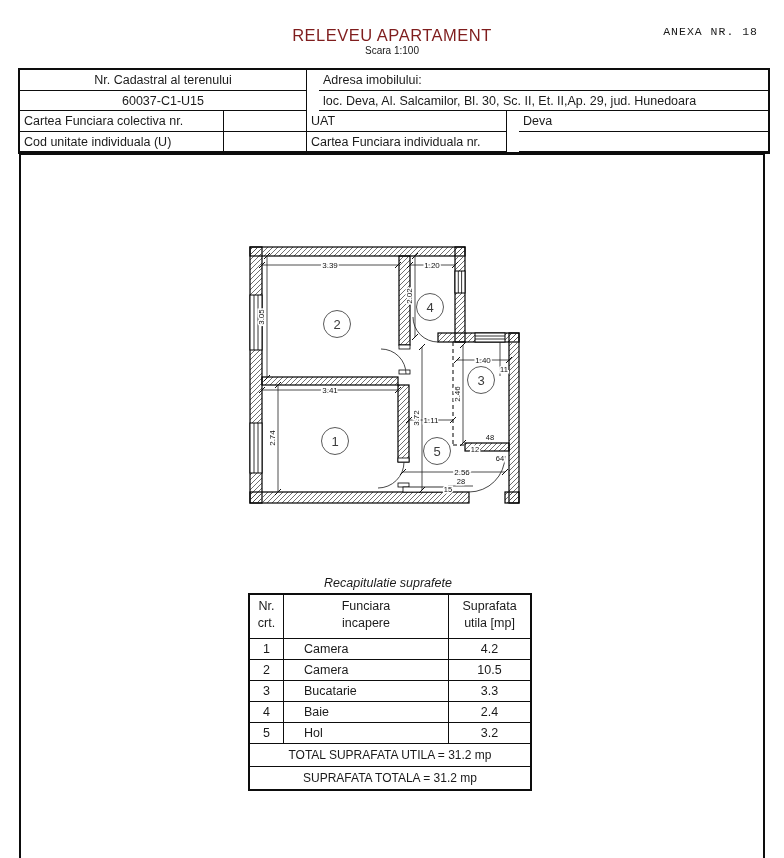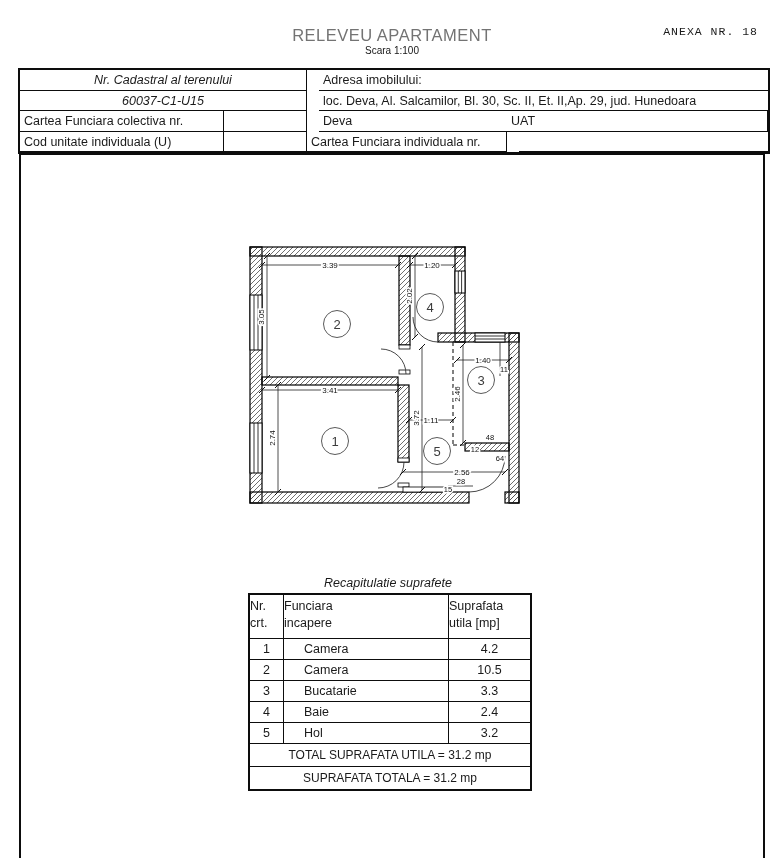--- a/index.html
+++ b/index.html
@@ -7,31 +7,31 @@
     width:784px;height:858px;position:relative;overflow:hidden;
     background:#ffffff;color:#1a1a1a;
     font-family:"Liberation Sans",sans-serif;
   }
   .abs{position:absolute;}
 
   
   .anexa{top:25px;right:26px;font-family:"Liberation Mono",monospace;
          font-size:11.5px;letter-spacing:1px;color:#1a1a1a;}
   .title{top:26px;left:0;width:100%;text-align:center;font-size:16.5px;
-         letter-spacing:.5px;color:#737373;}
+         letter-spacing:.5px;color:#7f1d1d;}
   .subtitle{top:45px;left:0;width:100%;text-align:center;font-size:10px;color:#161616;}
 
   
   .info{top:68px;left:18px;width:748px;border:2px solid #0d0d0d;
         display:grid;grid-template-columns:204px 83px 200px 261px;
         grid-auto-rows:20.5px;font-size:12.5px;}
   .info .cell{border-right:1.5px solid #0d0d0d;border-bottom:1.5px solid #0d0d0d;
         line-height:20.5px;white-space:nowrap;overflow:hidden;padding:0 4px;}
   .info .cell:nth-last-child(-n+1){}
-  .info .span12{grid-column:1/3;font-style:italic;}
+  .info .span12{grid-column:1/3;}
   .info .span34{grid-column:3/5;}
   .info .last{border-right:none;margin-left:12px;}
   .info .center{text-align:center;padding:0;}
 
   
   .bigbox{top:153px;left:19px;width:742px;height:710px;
           border:2px solid #0d0d0d;border-bottom:none;}
 
   
   .plan{top:242px;left:246px;}
@@ -49,21 +49,21 @@
   .arc{stroke:#333;stroke-width:.9;fill:none;}
   .jamb{fill:#fff;stroke:#000;stroke-width:.8;}
   .roomc{fill:#fff;stroke:#5a5a5a;stroke-width:1;}
 
   
   .recap-title{top:576px;left:248px;width:280px;text-align:center;font-size:12.5px;font-style:italic;}
   .recap{top:593px;left:248px;width:280px;border:2px solid #0d0d0d;
          display:grid;grid-template-columns:34px 165px 81px;font-size:12.5px;}
   .recap .cell{border-right:1.5px solid #0d0d0d;border-bottom:1.5px solid #0d0d0d;
          overflow:hidden;}
-  .recap .hdr{height:40px;padding-top:3px;line-height:17px;}
+  .recap .hdr{height:40px;text-align:center;padding-top:3px;line-height:17px;}
   .recap .rc{height:20px;line-height:20px;text-align:center;}
   .recap .rname{text-align:left;padding-left:20px;}
   .recap .last{border-right:none;}
   .recap .total{grid-column:1/4;height:22px;line-height:22px;text-align:center;
          font-size:12px;border-right:none;border-bottom:1.5px solid #0d0d0d;}
   .recap .total.end{border-bottom:none;}
 </style>
 </head>
 <body>
 
@@ -73,22 +73,22 @@
 
 <div class="abs info">
   <div class="cell span12 center">Nr. Cadastral al terenului</div>
   <div class="cell span34 last">Adresa imobilului:</div>
 
   <div class="cell span12 center">60037-C1-U15</div>
   <div class="cell span34 last">loc. Deva, Al. Salcamilor, Bl. 30, Sc. II, Et. II,Ap. 29, jud. Hunedoara</div>
 
   <div class="cell">Cartea Funciara colectiva nr.</div>
   <div class="cell"></div>
+  <div class="cell">UAT</div>
   <div class="cell last">Deva</div>
-  <div class="cell">UAT</div>
 
   <div class="cell">Cod unitate individuala (U)</div>
   <div class="cell"></div>
   <div class="cell">Cartea Funciara individuala nr.</div>
   <div class="cell last"></div>
 </div>
 
 <div class="abs bigbox"></div>
 
 <svg class="abs plan" width="280" height="272" viewBox="246 242 280 272">

